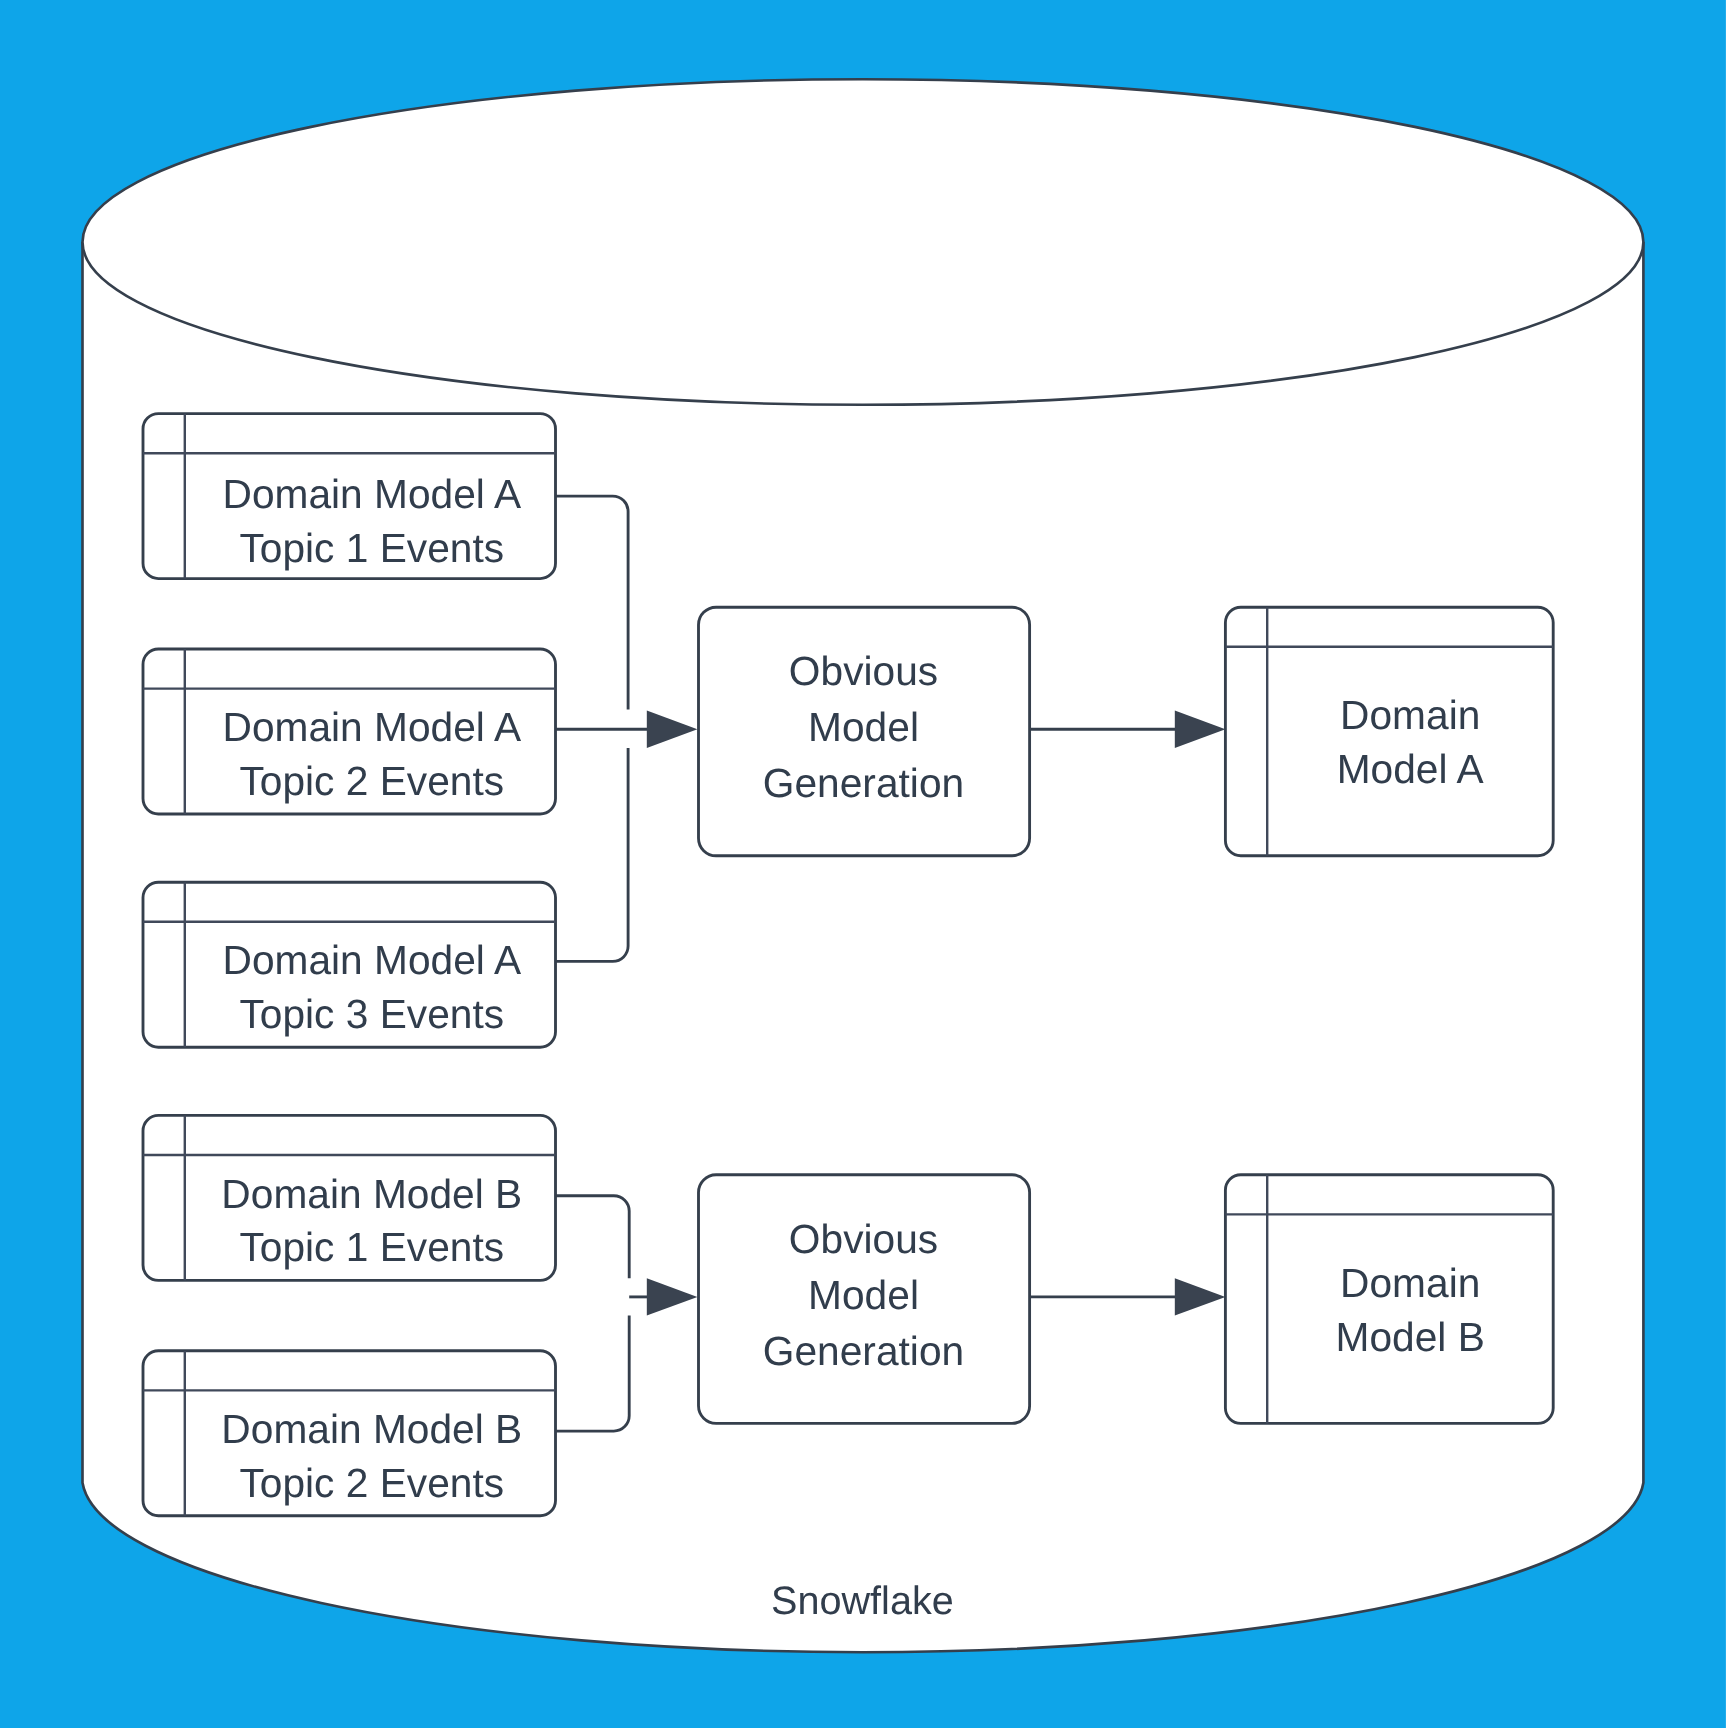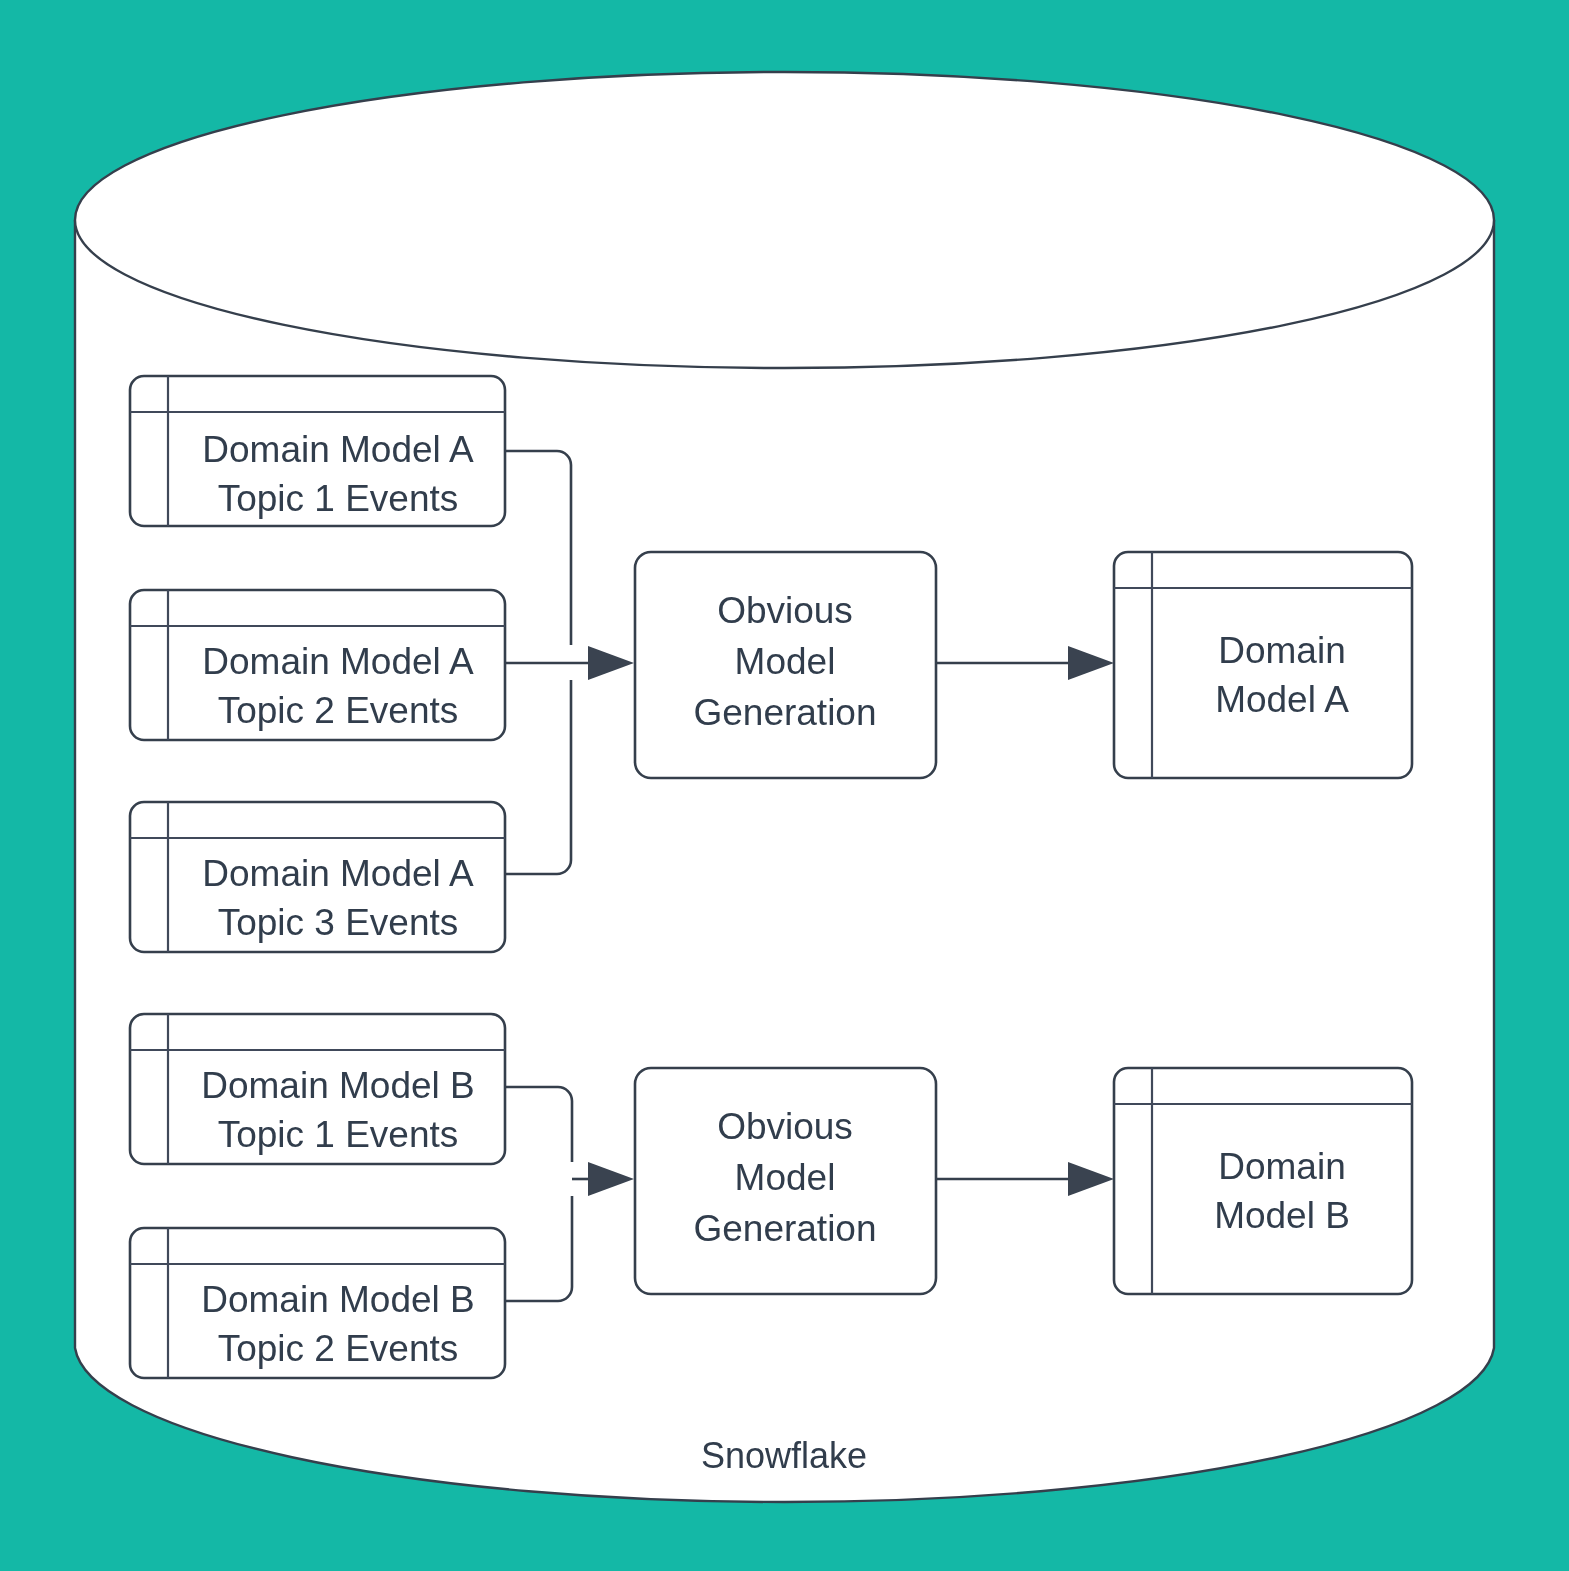--- a/index.html
+++ b/index.html
@@ -7,21 +7,21 @@
     padding: 0;
     background: #ffffff;
   }
   body {
     font-family: "Liberation Sans", sans-serif;
   }
   #canvas {
     position: relative;
     width: 1569px;
     height: 1571px;
-    background: #14b8a6;
+    background: #0ea5e9;
     overflow: hidden;
     text-decoration: underline;
   }
   #diagram-svg {
     position: absolute;
     top: 0;
     left: 0;
     width: 1569px;
     height: 1571px;
   }

